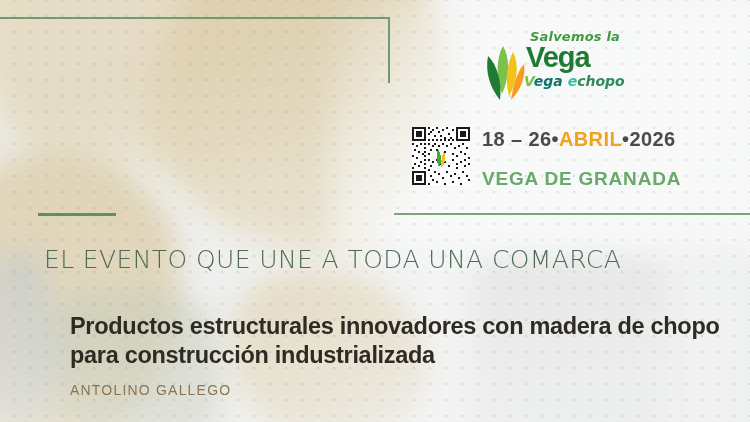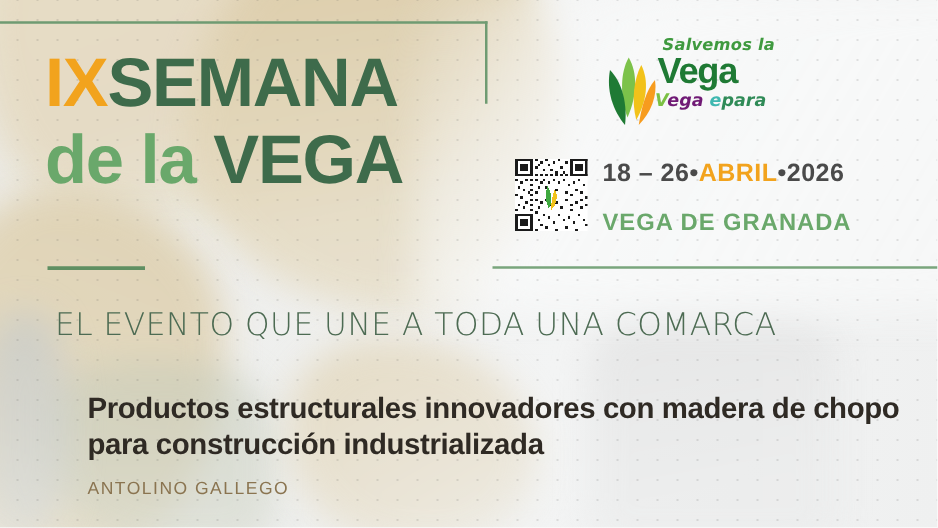--- a/index.html
+++ b/index.html
@@ -136,21 +136,21 @@
     font-size:29px; font-weight:700; color:#1f7a34;
     line-height:.92; letter-spacing:-1px; margin-top:1px;
   }
   .vega-educa{
     font-family:"DejaVu Sans", sans-serif;
     font-size:14px; font-style:italic; font-weight:700;
     line-height:1; margin-top:3px; margin-left:-2px;
     white-space:nowrap;
   }
   .ve-1{ color:#7bc043; }
-  .ve-2{ color:#701a75; }
+  .ve-2{ color:#0f766e; }
   .ve-3{ color:#3fb8b0; }
   .ve-4{ color:#2f8b57; }
 
   .logo-diputacion{ width:108px; text-align:center; padding-top:2px; }
   .dip-mark{ width:68px; height:50px; margin:0 auto; }
   .dip-text{
     margin-top:8px;
     font-size:12.5px; font-weight:700; color:#1e2f46;
     line-height:1.08; letter-spacing:-.2px;
   }
@@ -210,38 +210,34 @@
   <div class="bg-blob blob-blue"></div>
   <div class="bg-blob blob-tan-mid"></div>
   <div class="bg-blob blob-grey-right"></div>
   <div class="bg-blob blob-white-wash"></div>
   <div class="bg-dots"></div>
 
   <div class="corner-bracket"></div>
   <div class="rule-short"></div>
   <div class="rule-long"></div>
 
-  <div class="headline">
-    <div class="line1"><span class="t-orange">IX</span><span class="t-darkgreen">SEMANA</span></div>
-    <div class="line2"><span class="t-midgreen">de la </span><span class="t-darkgreen">VEGA</span></div>
-  </div>
 
   <div class="logos">
 
     <div class="logo-salvemos">
       <svg class="leaves" viewBox="0 0 52 64">
         <path d="M23 4 C30 16, 30 34, 22 52 C16 36, 16 16, 23 4 Z" fill="#7cc24a"></path>
         <path d="M33 10 C39 22, 38 38, 29 54 C25 38, 27 22, 33 10 Z" fill="#f2c21a"></path>
         <path d="M8 14 C18 24, 22 42, 20 58 C10 46, 5 30, 8 14 Z" fill="#1f7a34"></path>
         <path d="M44 22 C46 34, 41 48, 31 58 C33 44, 37 30, 44 22 Z" fill="#f79c1e"></path>
       </svg>
       <div class="logo-text-wrap">
         <div class="salvemos-script">Salvemos la</div>
         <div class="vega-word">Vega</div>
-        <div class="vega-educa"><span class="ve-1">V</span><span class="ve-2">ega </span><span class="ve-3">e</span><span class="ve-4">para</span></div>
+        <div class="vega-educa"><span class="ve-1">V</span><span class="ve-2">ega </span><span class="ve-3">e</span><span class="ve-4">chopo</span></div>
       </div>
     </div>
 
   </div>
 
   <div class="datebar">
 
     <svg class="qr" viewBox="0 0 29 29" shape-rendering="crispEdges">
       <rect width="29" height="29" fill="#ffffff"></rect>
       <g fill="#1a1a1a">

